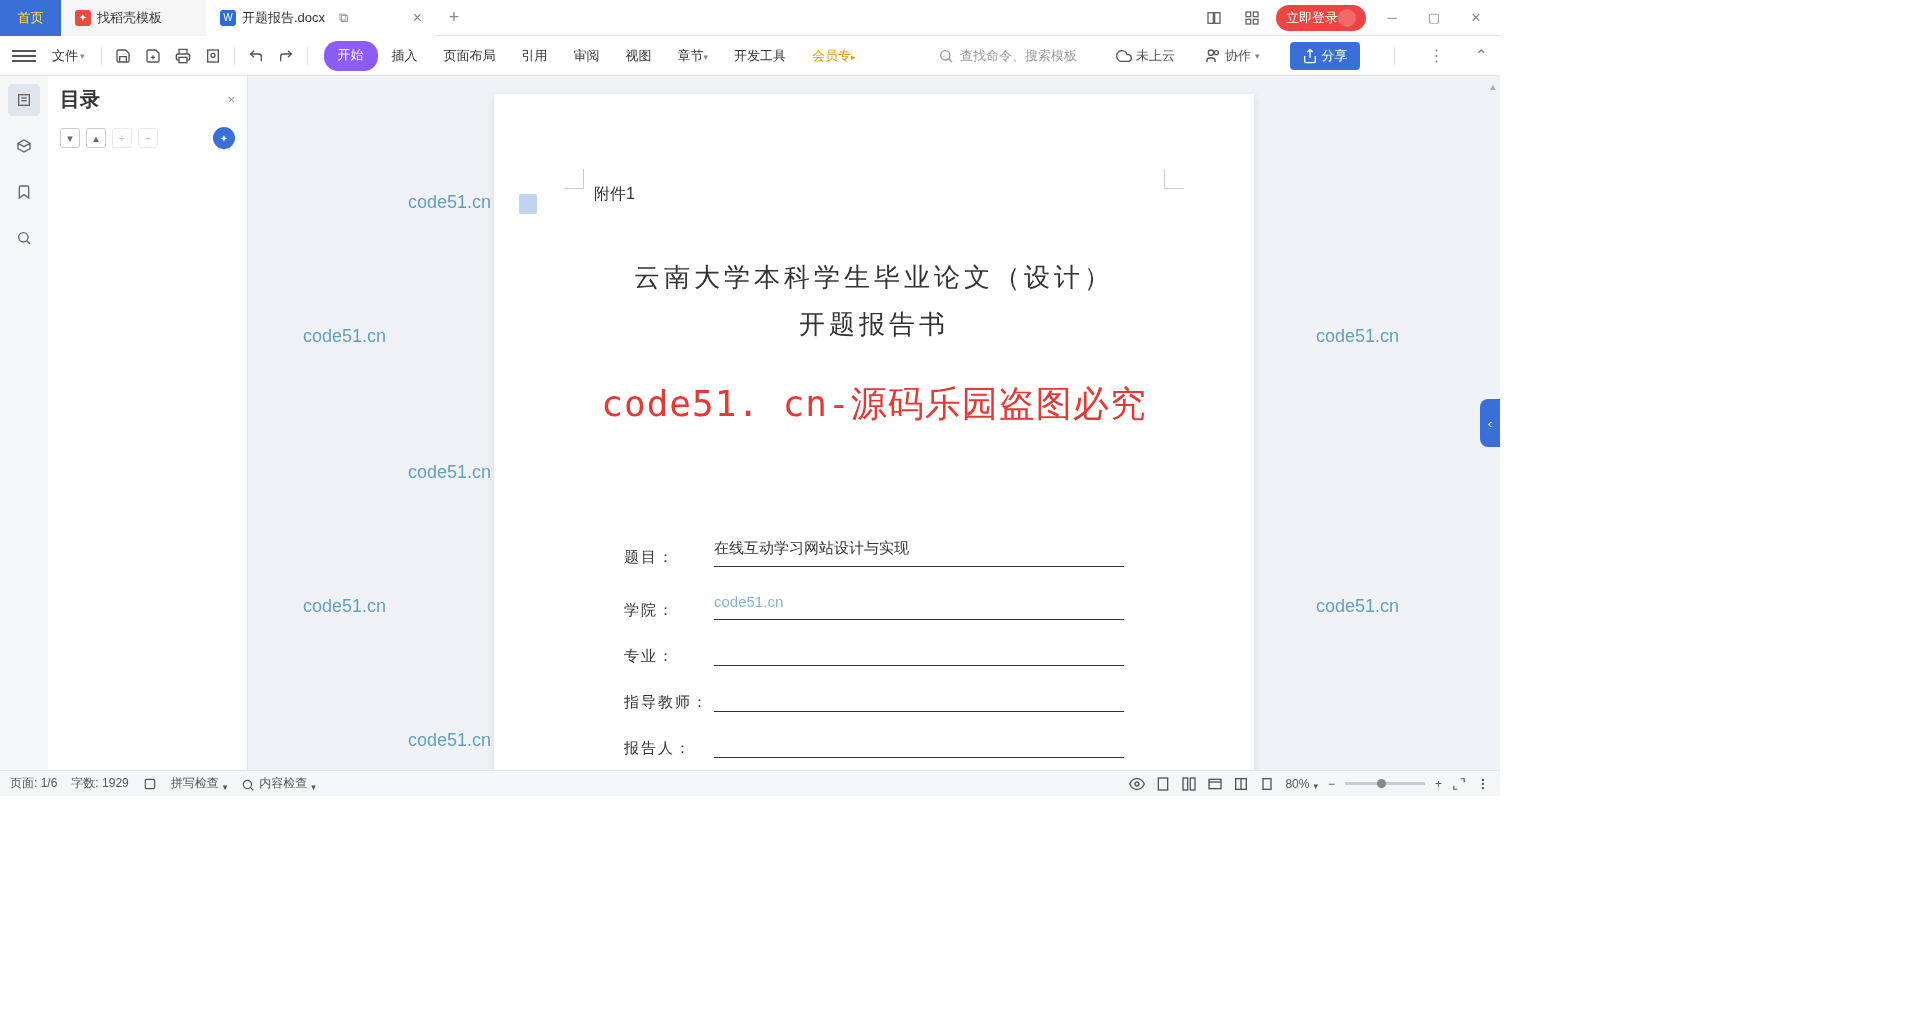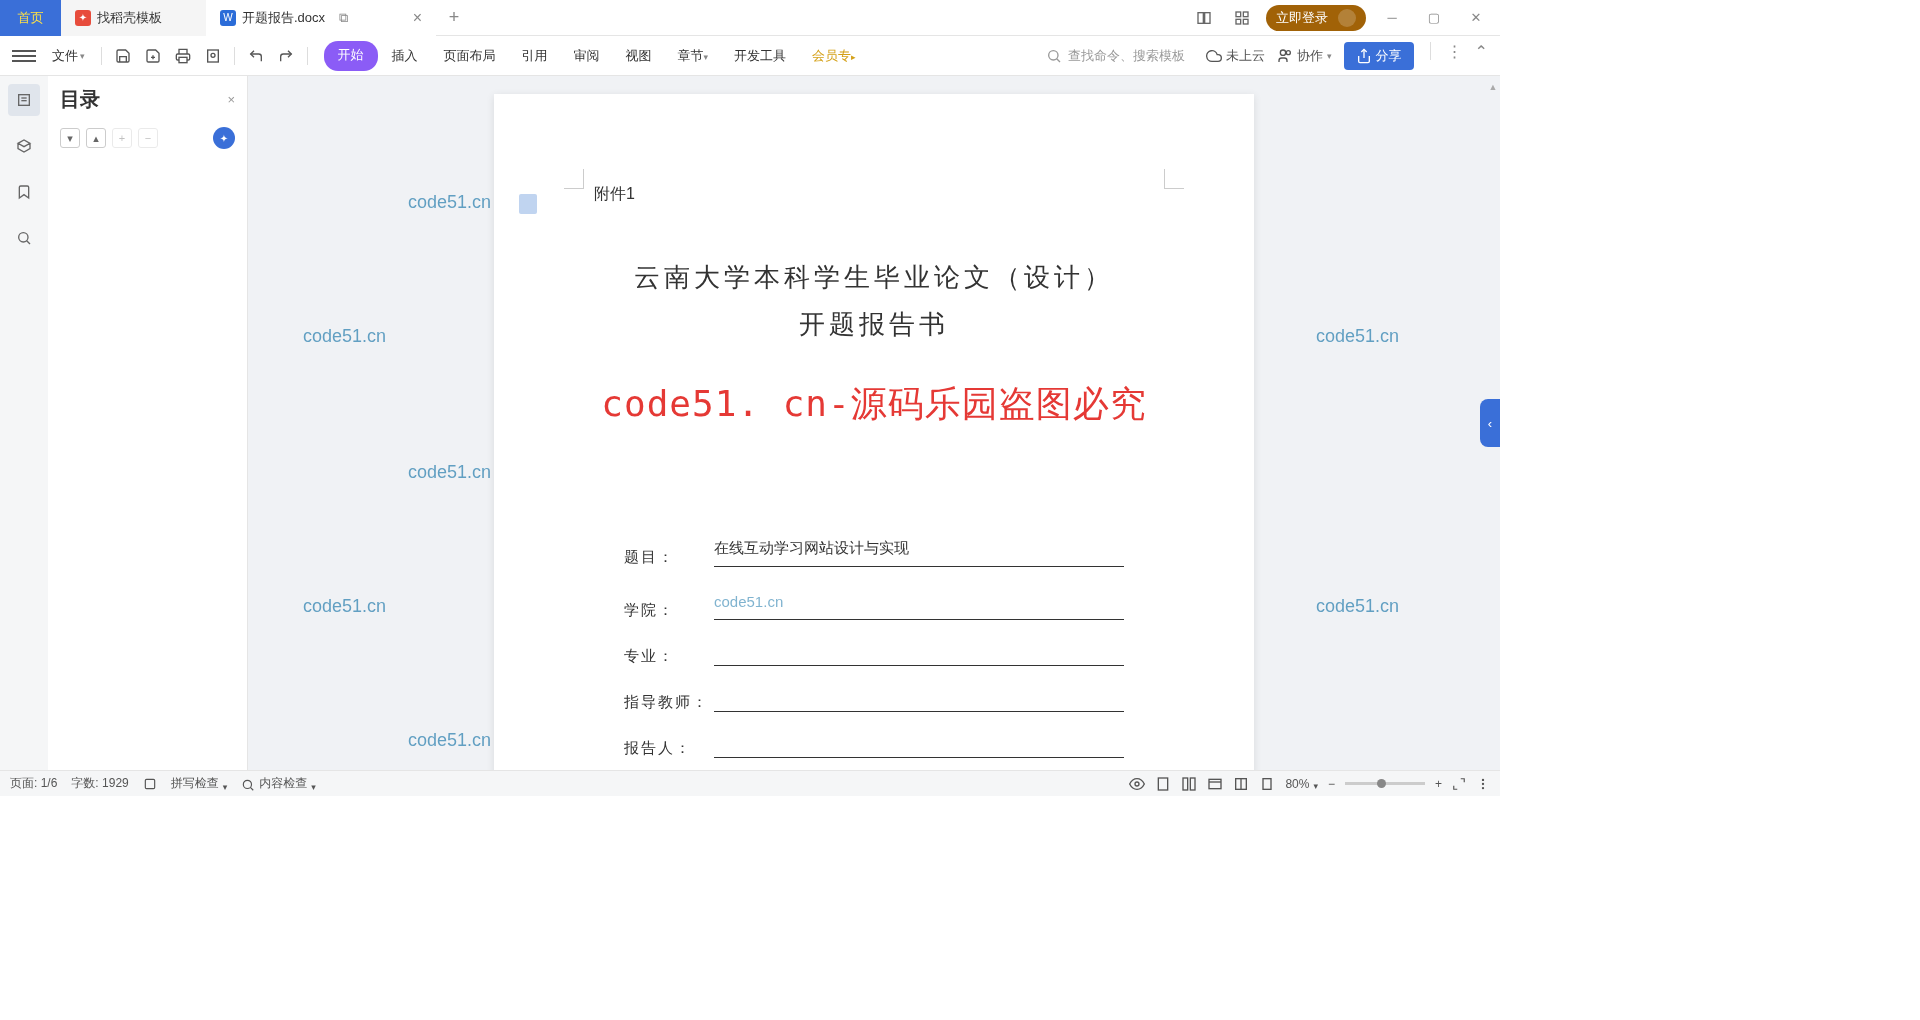--- a/index.html
+++ b/index.html
@@ -12,36 +12,36 @@
 .tab.template { background: #f5f5f5; width: 145px; }
 .tab.active { background: #fff; width: 230px; }
 .tab-icon { width: 16px; height: 16px; display: inline-flex; align-items: center; justify-content: center; border-radius: 3px; font-size: 10px; color: #fff; }
 .tab-icon.red { background: #e74c3c; }
 .tab-icon.blue { background: #2b6cd8; }
 .tab-close { margin-left: auto; color: #888; font-size: 16px; }
 .tab-detach { color: #888; margin-left: 8px; }
 .tab-add { width: 36px; text-align: center; color: #888; font-size: 18px; cursor: pointer; }
 .titlebar-right { margin-left: auto; display: flex; align-items: center; gap: 10px; padding-right: 8px; }
 .titlebar-icon { width: 28px; height: 28px; display: flex; align-items: center; justify-content: center; color: #666; cursor: pointer; }
-.login-btn { background: #a16207; color: #fff; border-radius: 14px; padding: 4px 10px; display: flex; align-items: center; gap: 10px; cursor: pointer; }
+.login-btn { background: #ef4444; color: #fff; border-radius: 14px; padding: 4px 10px; display: flex; align-items: center; gap: 0; cursor: pointer; }
 .login-avatar { width: 18px; height: 18px; background: #fff3; border-radius: 50%; display: inline-block; }
 .win-btn { width: 32px; height: 28px; display: flex; align-items: center; justify-content: center; color: #888; cursor: pointer; }
 
 
 .ribbon { height: 40px; display: flex; align-items: center; border-bottom: 1px solid #e5e5e5; padding: 0 12px; gap: 4px; position: relative; }
 .menu-icon { width: 24px; height: 24px; display: flex; flex-direction: column; justify-content: center; gap: 3px; cursor: pointer; margin-right: 4px; }
 .menu-icon span { height: 2px; background: #555; }
 .file-btn { padding: 4px 8px; cursor: pointer; display: flex; align-items: center; gap: 2px; }
 .ribbon-tool { width: 26px; height: 26px; display: flex; align-items: center; justify-content: center; color: #555; cursor: pointer; }
 .ribbon-sep { width: 1px; height: 18px; background: #ddd; margin: 0 4px; }
 .ribbon-tabs { display: flex; gap: 2px; margin-left: 8px; }
 .ribbon-tab { padding: 6px 12px; cursor: pointer; border-radius: 4px; }
 .ribbon-tab.active { background: #8b5cf6; color: #fff; border-radius: 14px; padding: 5px 14px; }
 .ribbon-tab.member { color: #d4a017; }
-.ribbon-right { margin-left: auto; display: flex; gap: 12px; }
+.ribbon-right { margin-left: auto; display: flex; align-items: center; gap: 30px; }
 .search-box { display: flex; align-items: center; gap: 6px; color: #999; border: 1px solid transparent; padding: 4px 8px; }
 .cloud-btn { display: flex; align-items: center; gap: 4px; color: #555; cursor: pointer; }
 .share-btn { background: #3a6fd8; color: #fff; padding: 5px 12px; border-radius: 4px; display: flex; align-items: center; gap: 4px; cursor: pointer; }
 .more-btn { color: #888; cursor: pointer; font-size: 16px; }
 
 
 .main { display: flex; height: calc(100% - 36px - 40px - 26px); }
 .sidebar-icons { width: 48px; background: #f5f6f7; display: flex; flex-direction: column; align-items: center; padding-top: 8px; gap: 14px; }
 .sidebar-icon { width: 32px; height: 32px; display: flex; align-items: center; justify-content: center; color: #666; cursor: pointer; border-radius: 4px; }
 .sidebar-icon.active { background: #e0e5ec; }

